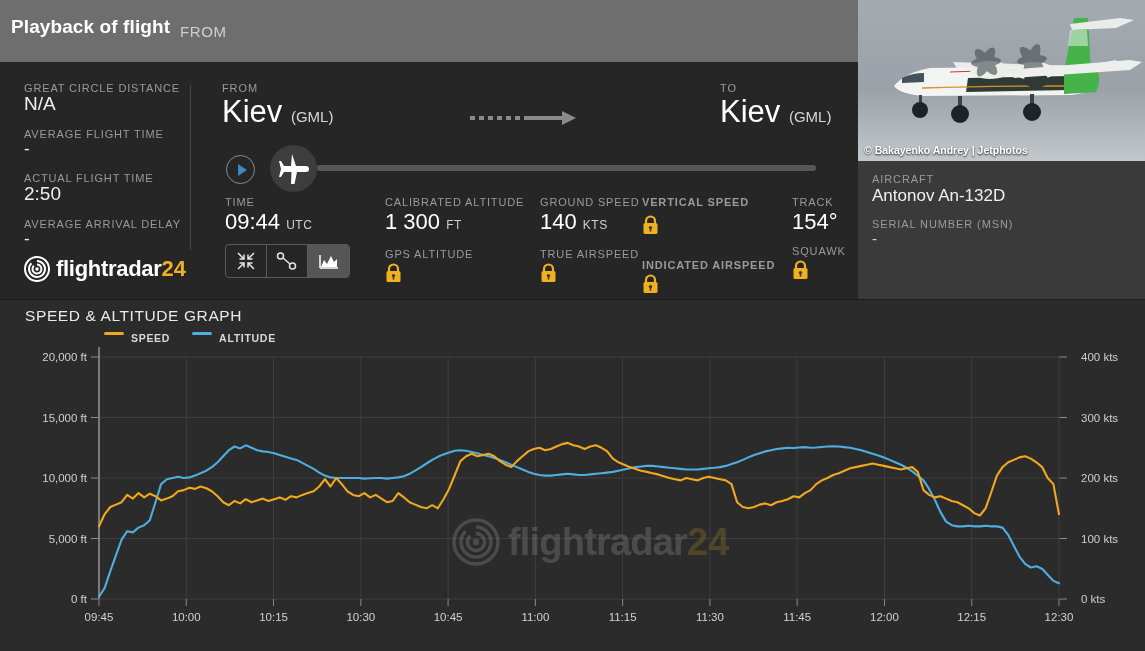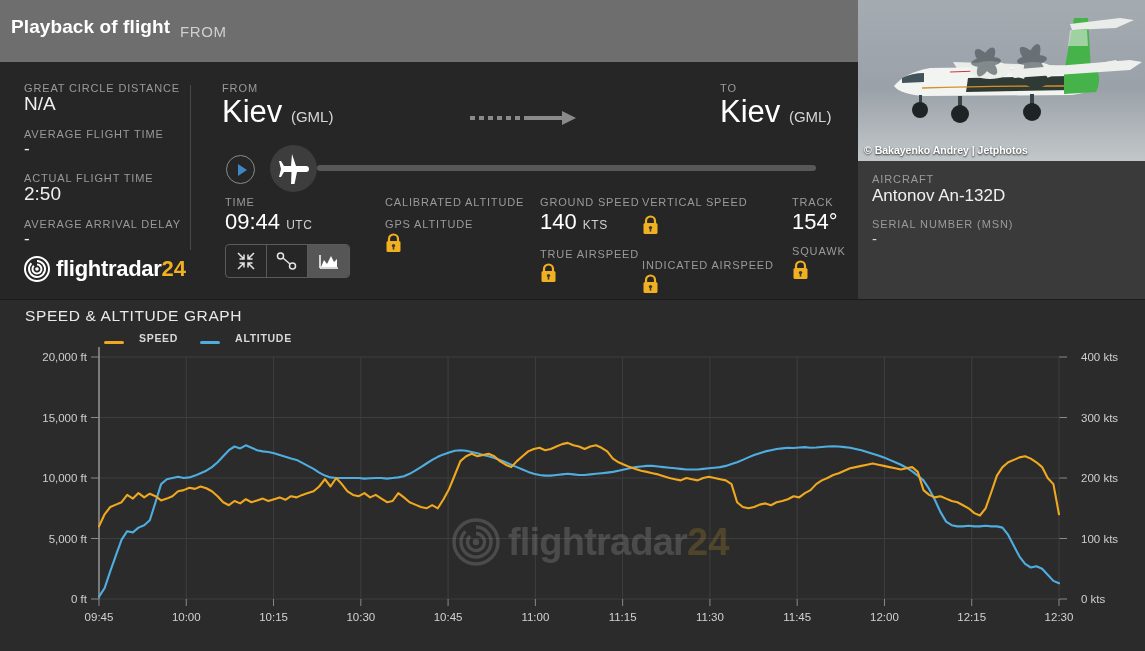--- a/index.html
+++ b/index.html
@@ -123,21 +123,21 @@
 
   .hr-split { position: absolute; left: 0; top: 299px; width: 1145px; height: 1px; background: #1c1c1c; }
 
   
   .graph-section { position: absolute; left: 0; top: 300px; width: 1145px; height: 351px; background: #2b2b2b; }
   .graph-title {
     position: absolute; left: 25px; top: 7px;
     font-size: 15.5px; color: #e9e9e9; letter-spacing: .6px;
   }
   .legend { position: absolute; left: 104px; top: 32px; display: flex; gap: 22px; align-items: center; }
-  .lg { display: flex; align-items: flex-end; gap: 15px; }
+  .lg { display: flex; align-items: flex-start; gap: 7px; }
   .lg .dash { width: 20px; height: 3px; border-radius: 2px; }
   .lg .lbl { font-size: 10.5px; font-weight: bold; color: #d8d8d8; letter-spacing: .7px; }
 
   .plot-wrap { position: absolute; left: 0; top: 0; width: 1145px; height: 351px; }
   .watermark {
     position: absolute; left: 452px; top: 218px;
     display: flex; align-items: center; opacity: .33; pointer-events: none;
   }
   .watermark .wtxt { font-size: 38px; font-weight: bold; color: #8d8d8d; letter-spacing: -.8px; }
   .watermark .wnum { font-size: 38px; font-weight: bold; color: #9a7a28; }
@@ -292,20 +292,24 @@
     <div class="dcol" style="left:3px;">
       <div class="d-label">TIME</div>
       <div class="d-value">
         <span>09:44</span>
         <span class="unit">UTC</span>
       </div>
     </div>
 
     <div class="dcol" style="left:163px;">
       <div class="d-label">CALIBRATED ALTITUDE</div>
+      <div class="d-value">
+        <span>1 300</span>
+        <span class="unit">FT</span>
+      </div>
       <div class="d-sub">
         <div class="d-label">GPS ALTITUDE</div>
         <span class="lock">
           <svg width="17" height="20" viewBox="0 0 17 20">
               <path d="M4 8 V6 a4.5 4.5 0 0 1 9 0 V8" fill="none" stroke="#f0b020" stroke-width="2.2"></path>
               <rect x="1.5" y="8" width="14" height="11" rx="1.6" fill="#f0b020"></rect>
               <circle cx="8.5" cy="12.6" r="1.7" fill="#3a3a3a"></circle>
               <rect x="7.7" y="13" width="1.6" height="3.6" fill="#3a3a3a"></rect>
             </svg>
         </span>
@@ -324,21 +328,21 @@
           <svg width="17" height="20" viewBox="0 0 17 20">
               <path d="M4 8 V6 a4.5 4.5 0 0 1 9 0 V8" fill="none" stroke="#f0b020" stroke-width="2.2"></path>
               <rect x="1.5" y="8" width="14" height="11" rx="1.6" fill="#f0b020"></rect>
               <circle cx="8.5" cy="12.6" r="1.7" fill="#3a3a3a"></circle>
               <rect x="7.7" y="13" width="1.6" height="3.6" fill="#3a3a3a"></rect>
             </svg>
         </span>
       </div>
     </div>
 
-    <div class="dcol" style="left:420px;">
+    <div class="dcol" style="left:420px;font-weight:bold;">
       <div class="d-label">VERTICAL SPEED</div>
       <div style="margin-top:4px;">
         <span class="lock">
           <svg width="17" height="20" viewBox="0 0 17 20">
               <path d="M4 8 V6 a4.5 4.5 0 0 1 9 0 V8" fill="none" stroke="#f0b020" stroke-width="2.2"></path>
               <rect x="1.5" y="8" width="14" height="11" rx="1.6" fill="#f0b020"></rect>
               <circle cx="8.5" cy="12.6" r="1.7" fill="#3a3a3a"></circle>
               <rect x="7.7" y="13" width="1.6" height="3.6" fill="#3a3a3a"></rect>
             </svg>
         </span>

